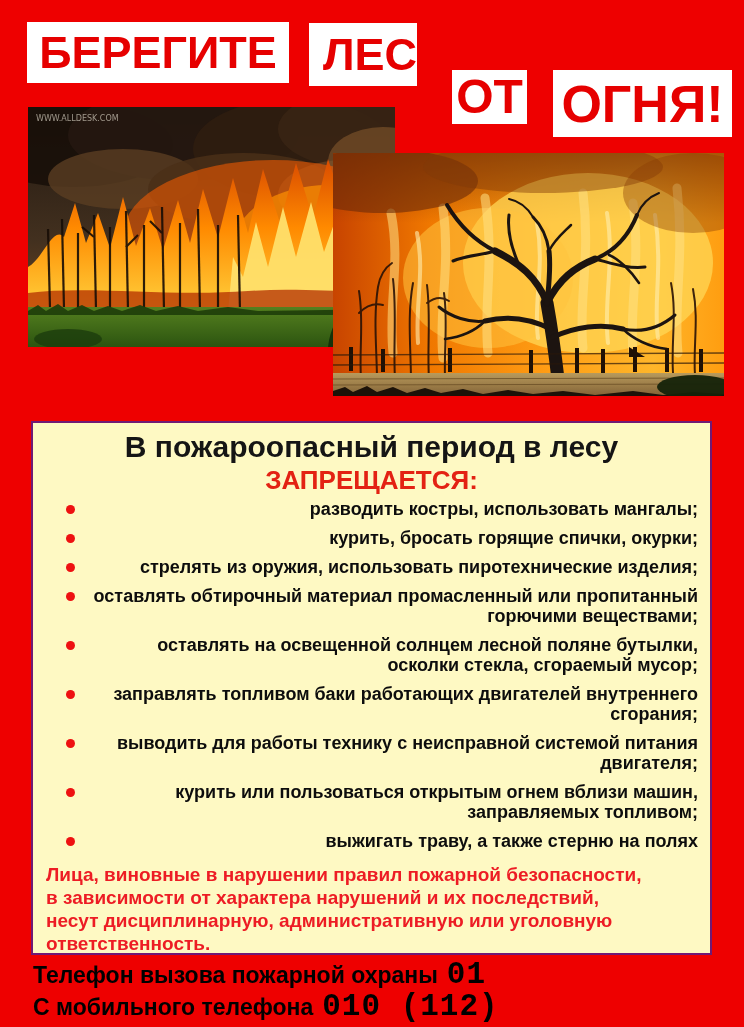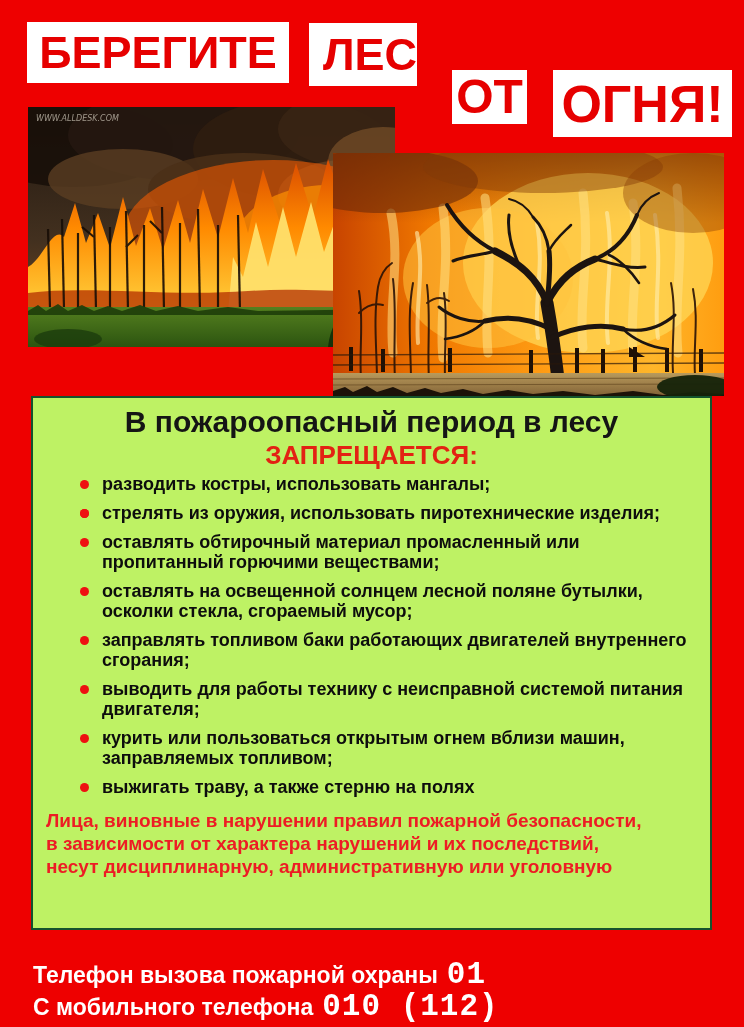--- a/index.html
+++ b/index.html
@@ -15,42 +15,42 @@
     letter-spacing:0;line-height:1;
   }
   .tb1{left:27px;top:22px;width:262px;height:61px;font-size:45px;}
   .tb2{left:309px;top:23px;width:108px;height:63px;font-size:45px;justify-content:flex-end;}
   .tb3{left:452px;top:70px;width:75px;height:54px;font-size:48px;}
   .tb4{left:553px;top:70px;width:179px;height:67px;font-size:52px;}
 
   
   .photo{position:absolute;overflow:hidden;}
   .photo svg{display:block;width:100%;height:100%;}
-  .photo1{left:28px;top:107px;width:367px;height:240px;z-index:1;font-style:italic;}
+  .photo1{left:28px;top:107px;width:367px;height:240px;z-index:1;}
   .photo2{left:333px;top:153px;width:391px;height:243px;z-index:2;}
 
   
   .rules{
-    position:absolute;left:31px;top:396px;width:677px;height:530px;
-    background:#bef264;border:2px solid #14532d;overflow:hidden;z-index:3;
+    position:absolute;left:31px;top:421px;width:677px;height:530px;
+    background:#fef9c3;border:2px solid #701a75;overflow:hidden;z-index:3;
   }
   .rules .h1{margin:7px 8px 0;text-align:center;font-size:30px;line-height:34px;
     font-weight:bold;color:#151515;}
   .rules .h2{margin:0;text-align:center;font-size:26px;line-height:32px;
     font-weight:bold;color:#e32213;}
-  .rules ul{list-style:none;margin:3px 0 0;padding:0 12px 0 69px;}
+  .rules ul{list-style:none;margin:3px 0 0;padding:0 12px 0 55px;text-align:right;}
   .rules li{position:relative;font-size:18px;line-height:20px;font-weight:bold;
     color:#0d0d0d;margin-bottom:9px;}
   .rules .dot{position:absolute;left:-22px;top:6px;width:9px;height:9px;
     border-radius:50%;background:#ee1111;}
   .warning{margin:12px 10px 0 13px;font-weight:bold;color:#ed1c24;
     font-size:19px;line-height:23px;}
 
   
-  .footer{position:absolute;left:33px;top:959px;color:#ffffff;font-weight:bold;z-index:3;}
+  .footer{position:absolute;left:33px;top:959px;color:#000000;font-weight:bold;z-index:3;}
   .frow{font-size:23px;line-height:32px;white-space:nowrap;}
   .fnum{font-family:"Liberation Mono",monospace;font-size:31px;font-weight:bold;
     margin-left:9px;letter-spacing:1px;}
 </style>
 </head>
 <body>
 
 <div class="poster">
 
   <div class="tblock tb1">
@@ -225,33 +225,34 @@
       <path fill="#1c1208" d="M0,243 L0,238 L12,234 L20,239 L34,233 L44,239 L60,234 L74,240 L92,235 L108,240 L130,236 L150,241 L175,237 L200,241 L230,238 L262,242 L300,238 L330,242 L360,239 L391,241 L391,243 Z"></path>
       <ellipse cx="362" cy="234" rx="38" ry="12" fill="#15230a" opacity=".95"></ellipse>
     </svg>
   </div>
 
   <div class="rules">
     <div class="h1">В пожароопасный период в лесу</div>
     <div class="h2">ЗАПРЕЩАЕТСЯ:</div>
     <ul>
       <li><span class="dot"></span><span>разводить костры, использовать мангалы;</span></li>
-      <li><span class="dot"></span></li>
+      <li><span class="dot"></span><span>курить, бросать горящие спички, окурки;</span></li>
       <li><span class="dot"></span><span>стрелять из оружия, использовать пиротехнические изделия;</span></li>
       <li><span class="dot"></span><span>оставлять обтирочный материал промасленный или пропитанный горючими веществами;</span></li>
       <li><span class="dot"></span><span>оставлять на освещенной солнцем лесной поляне бутылки, осколки стекла, сгораемый мусор;</span></li>
       <li><span class="dot"></span><span>заправлять топливом баки работающих двигателей внутреннего сгорания;</span></li>
       <li><span class="dot"></span><span>выводить для работы технику с неисправной системой питания двигателя;</span></li>
       <li><span class="dot"></span><span>курить или пользоваться открытым огнем вблизи машин, заправляемых топливом;</span></li>
       <li><span class="dot"></span><span>выжигать траву, а также стерню на полях</span></li>
     </ul>
     <div class="warning">
       <div>Лица, виновные в нарушении правил пожарной безопасности,</div>
       <div>в зависимости от характера нарушений и их последствий,</div>
       <div>несут дисциплинарную, административную или уголовную</div>
+      <div>ответственность.</div>
     </div>
   </div>
 
   <div class="footer">
     <div class="frow">
       <span>Телефон вызова пожарной охраны</span><span class="fnum">01</span>
     </div>
     <div class="frow">
       <span>С мобильного телефона</span><span class="fnum">010 (112)</span>
     </div>

